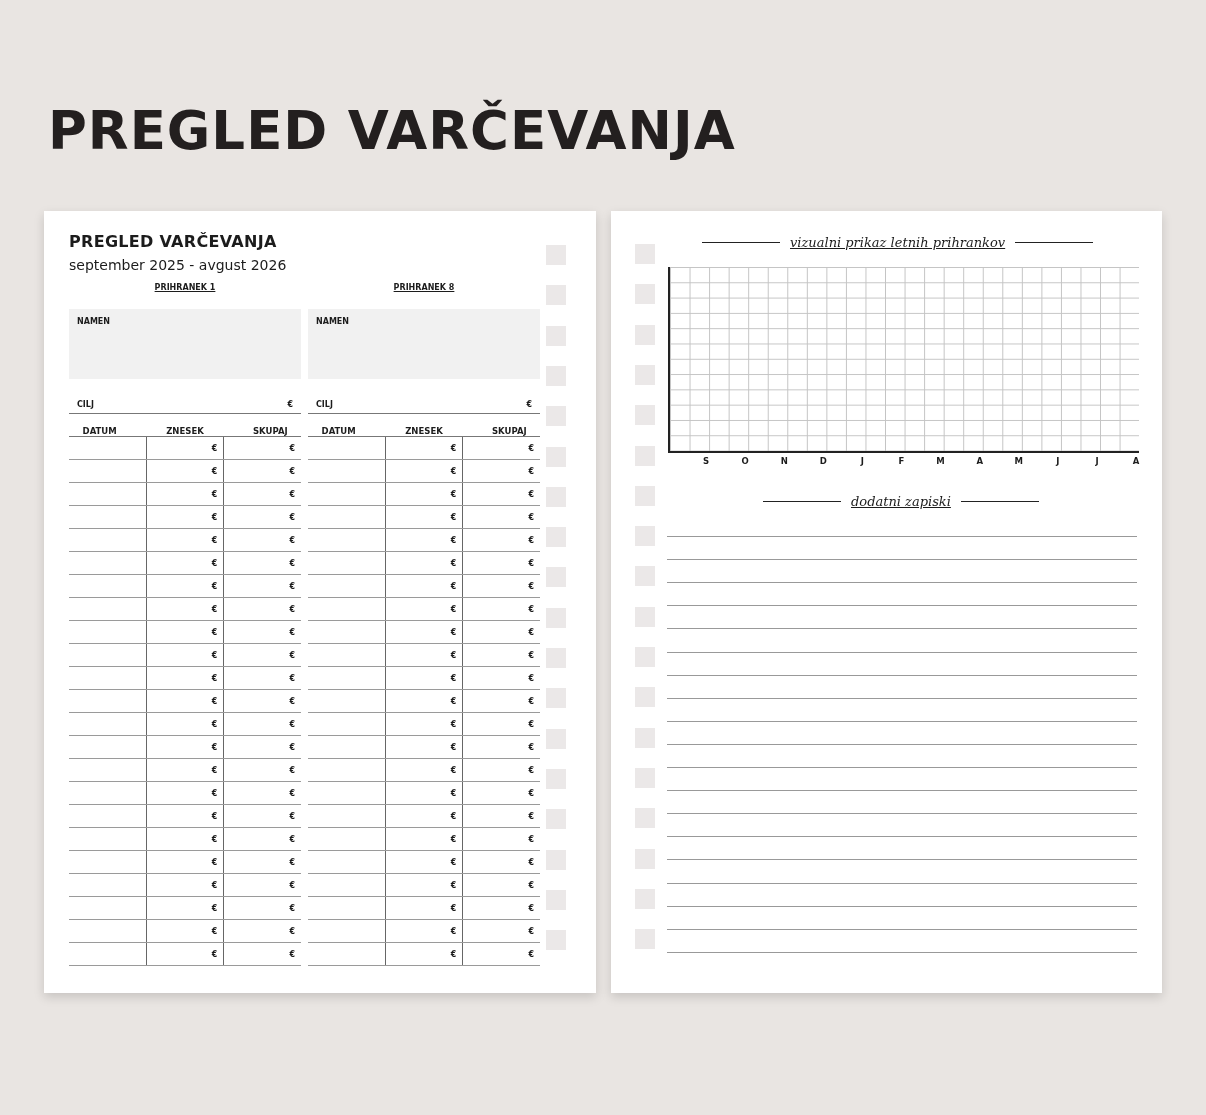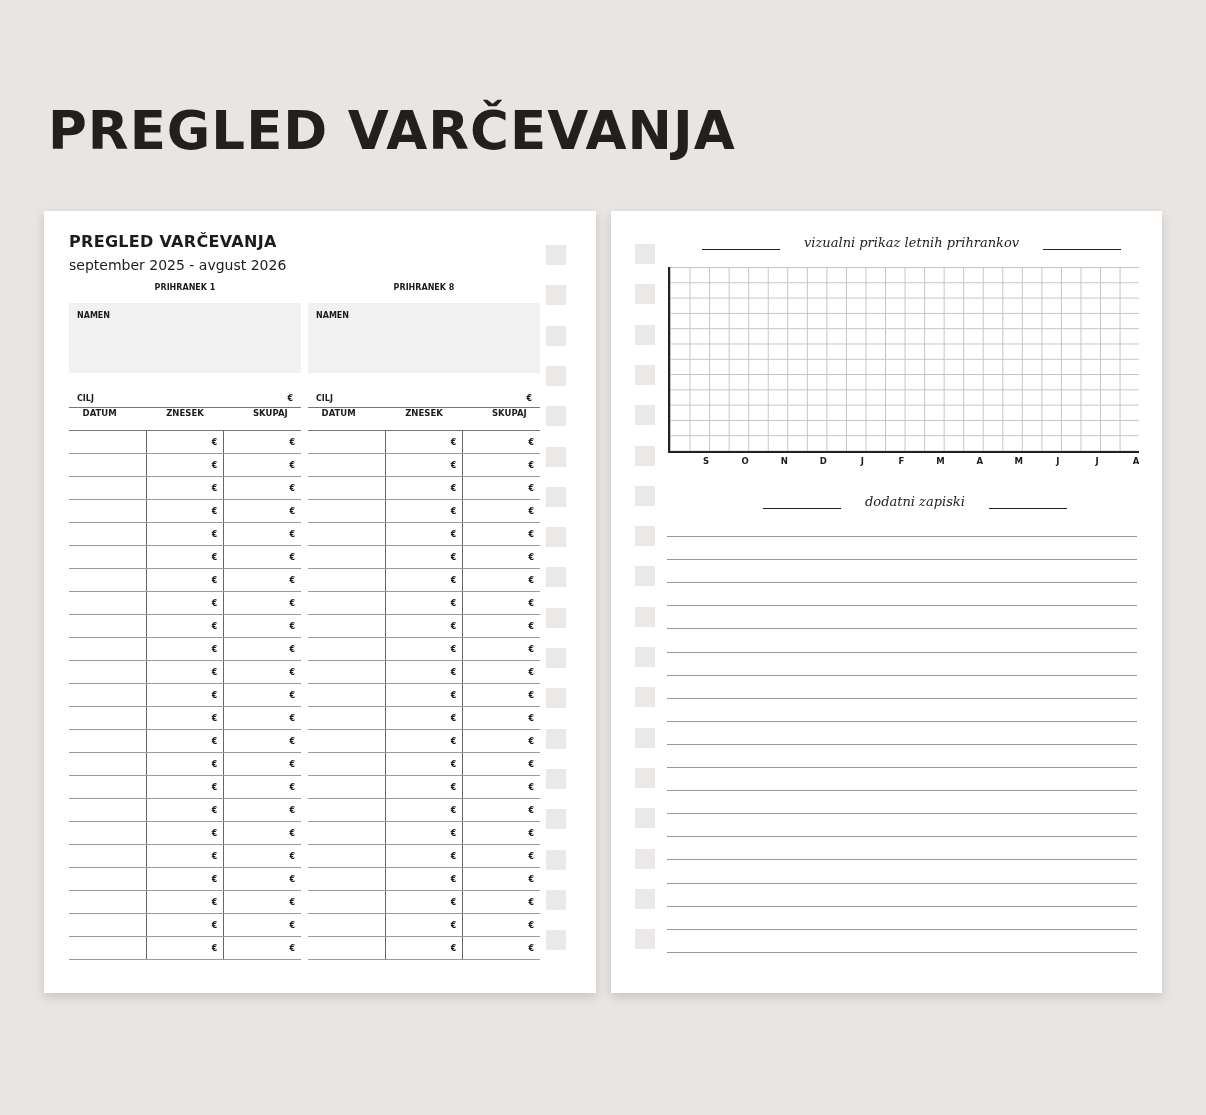--- a/index.html
+++ b/index.html
@@ -5,32 +5,32 @@
   html,body{margin:0;padding:0;}
   body{width:1206px;height:1115px;background:#e9e5e2;position:relative;overflow:hidden;font-family:"DejaVu Sans","Liberation Sans",sans-serif;color:#1c1c1c;}
   .hero{position:absolute;left:48px;top:100px;font-size:53px;font-weight:bold;letter-spacing:1px;color:#231f1f;}
   .page{position:absolute;background:#fff;box-shadow:0 4px 10px rgba(0,0,0,0.15);}
   #pageL{left:44px;top:211px;width:552px;height:782px;}
   #pageR{left:611px;top:211px;width:551px;height:782px;}
   .tab{position:absolute;width:20px;height:20px;background:#ebe8e8;}
   .ptitle{position:absolute;left:25px;top:21px;font-size:16px;font-weight:bold;letter-spacing:0.3px;}
   .psub{position:absolute;left:25px;top:46px;font-size:14px;}
   .col{position:absolute;top:72px;width:232px;}
-  .col .hd{text-align:center;font-size:8px;font-weight:bold;height:14px;}
-  .col .namen{background:#f1f1f1;height:70px;margin-top:6px;position:relative;}
+  .col .hd{text-align:center;font-size:8px;font-weight:bold;height:14px;text-decoration:underline;}
+  .col .namen{background:#f1f1f1;height:70px;margin-top:12px;position:relative;}
   .col .namen span{position:absolute;left:8px;top:8px;font-size:8px;font-weight:bold;}
   .col .cilj{margin-top:16px;height:18px;border-bottom:1.5px solid #777;display:flex;justify-content:space-between;align-items:center;padding:0 8px;font-size:8px;font-weight:bold;}
-  .col .th{display:flex;height:22px;border-bottom:1.5px solid #777;font-size:8.5px;font-weight:bold;align-items:flex-start;gap:24px;}
+  .col .th{display:flex;height:22px;border-bottom:1.5px solid #777;font-size:8.5px;font-weight:bold;align-items:flex-end;gap:24px;}
   .col .th div{flex:1;text-align:center;}
   .row{display:flex;height:22px;border-bottom:1.5px solid #9a9a9a;font-size:8px;font-weight:bold;}
   .row .c{flex:1;display:flex;align-items:center;justify-content:flex-end;padding-right:6px;}
   .row .c+.c{border-left:1px solid #666;}
   .row .c:first-child{justify-content:flex-start;}
   .script{font-family:"DejaVu Serif",serif;font-style:italic;font-size:13px;}
-  .sechead{position:absolute;display:flex;align-items:flex-end;gap:24px;}
+  .sechead{position:absolute;display:flex;align-items:center;gap:10px;text-decoration:underline;}
   .sechead .ln{height:1px;background:#222;width:78px;}
   .grid{position:absolute;left:57px;top:56px;width:469px;height:184px;
     background-image:linear-gradient(to right,#c4c4c4 1px,transparent 1px),linear-gradient(to bottom,#c4c4c4 1px,transparent 1px);
     background-size:19.55px 100%,100% 15.3px;border-left:2px solid #222;border-bottom:2px solid #222;}
   .months{position:absolute;left:57px;top:245px;width:489px;height:14px;}
   .months span{position:absolute;font-size:8.5px;font-weight:bold;transform:translateX(-50%);}
   .noteline{position:absolute;left:56px;width:470px;height:1px;background:#999;}
 </style>
 </head>
 <body>

